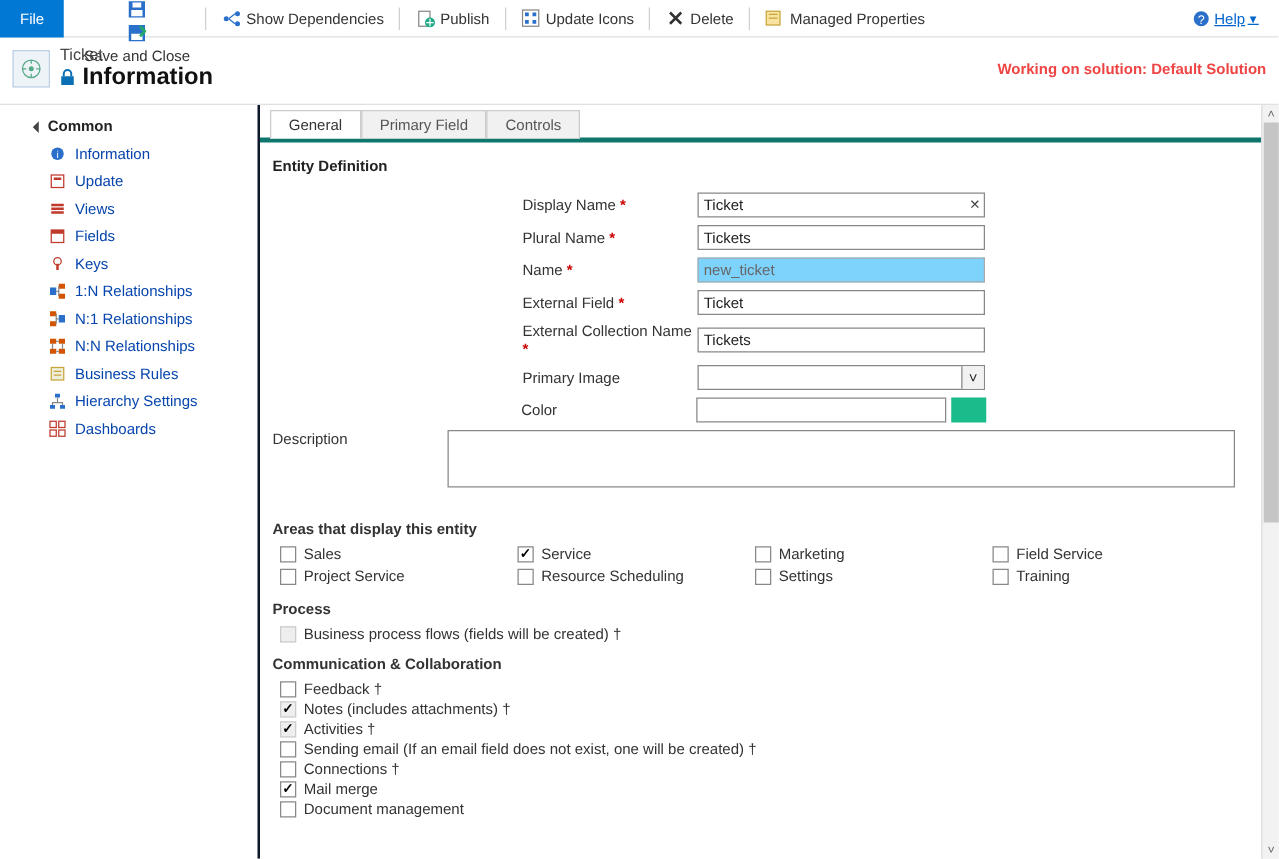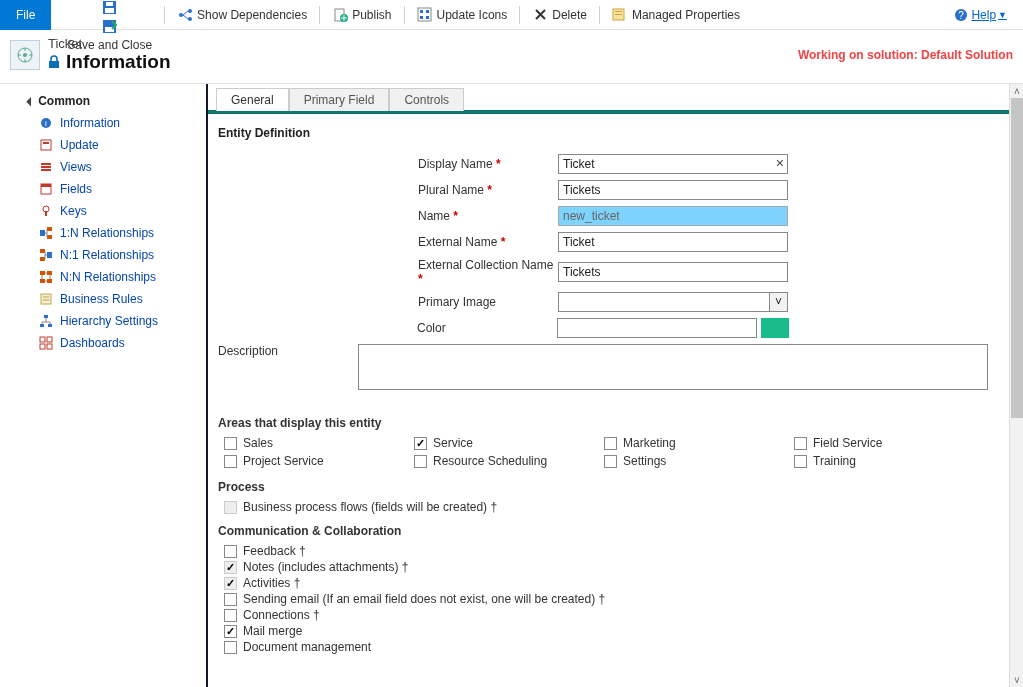--- a/index.html
+++ b/index.html
@@ -490,21 +490,21 @@
           </div>
           <div class="form-row">
             <div class="lbl req">Plural Name</div>
             <input class="inp" value="Tickets" style="">
           </div>
           <div class="form-row">
             <div class="lbl req">Name</div>
             <input class="inp ro" readonly="" value="new_ticket" style="">
           </div>
           <div class="form-row">
-            <div class="lbl req">External Name</div>
+            <div class="lbl req">External Field</div>
             <input class="inp" value="Ticket" style="">
           </div>
           <div class="form-row">
             <div class="lbl req">External Collection Name</div>
             <input class="inp" value="Tickets" style="">
           </div>
           <div class="form-row">
             <div class="lbl">Primary Image</div>
             <div class="sel" style="position:relative;">
               <span></span>

